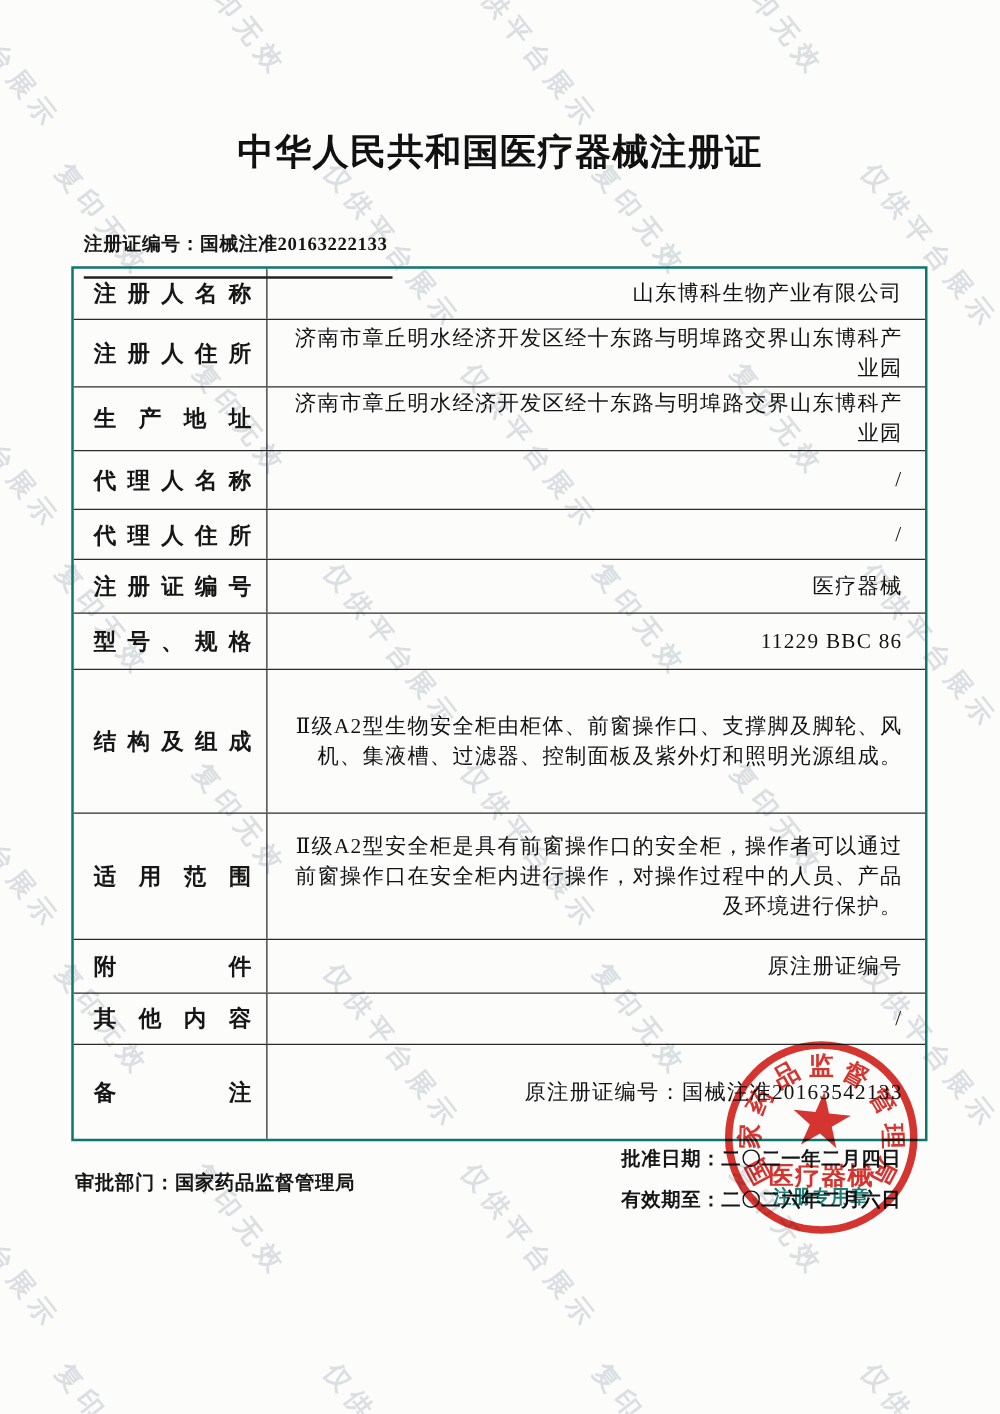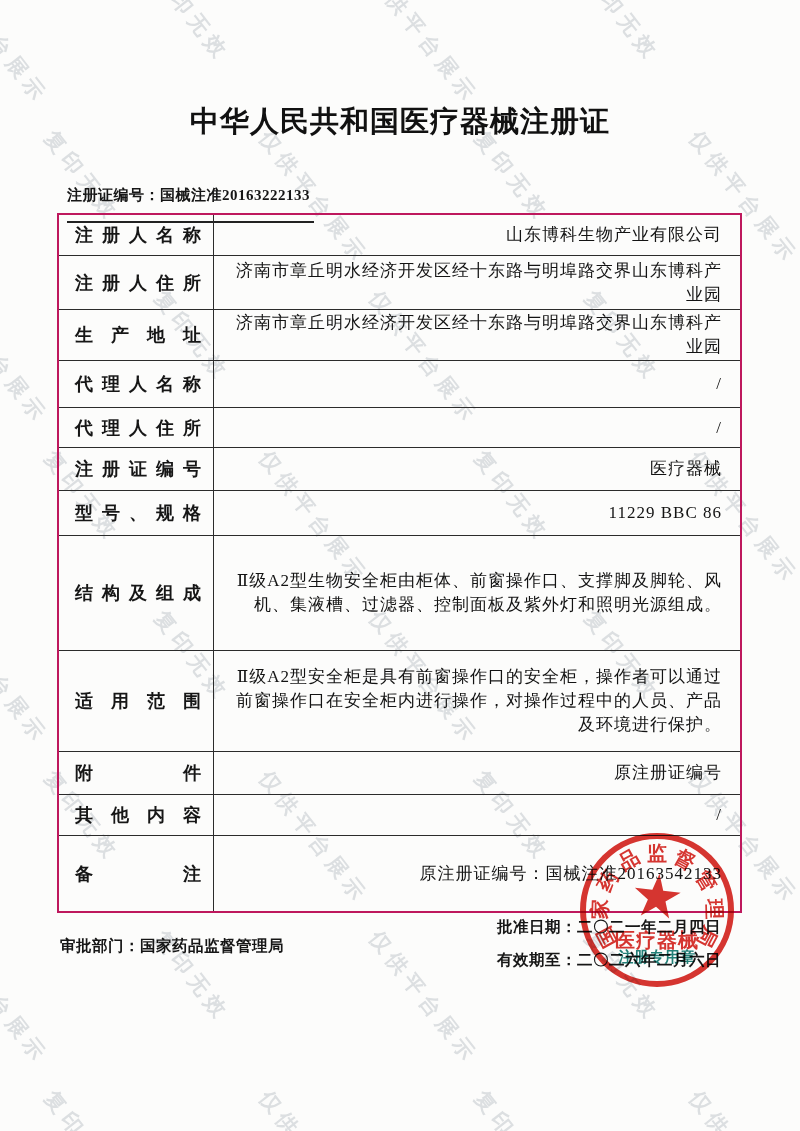--- a/index.html
+++ b/index.html
@@ -31,21 +31,21 @@
     font-size:29px; font-weight:bold; letter-spacing:1px; color:#111;
   }
   .cert-no {
     position:absolute; left:67px; top:186px;
     font-size:15px; font-weight:bold; letter-spacing:0.5px;
     border-bottom:2px solid #222; padding:0 4px 16px 0;
   }
   
   .cert-table {
     position:absolute; left:57px; top:213px; width:685px;
-    border:2px solid #be185d;
+    border:2px solid #0f766e;
   }
   .row { display:flex; border-bottom:1.5px solid #2b2b2b; }
   .row:last-child { border-bottom:none; }
   .cell-label {
     width:155px; flex:0 0 155px;
     border-right:1.5px solid #2b2b2b;
     display:flex; align-items:center;
   }
   .cell-label > span {
     display:block; width:126px; margin-left:16px;

